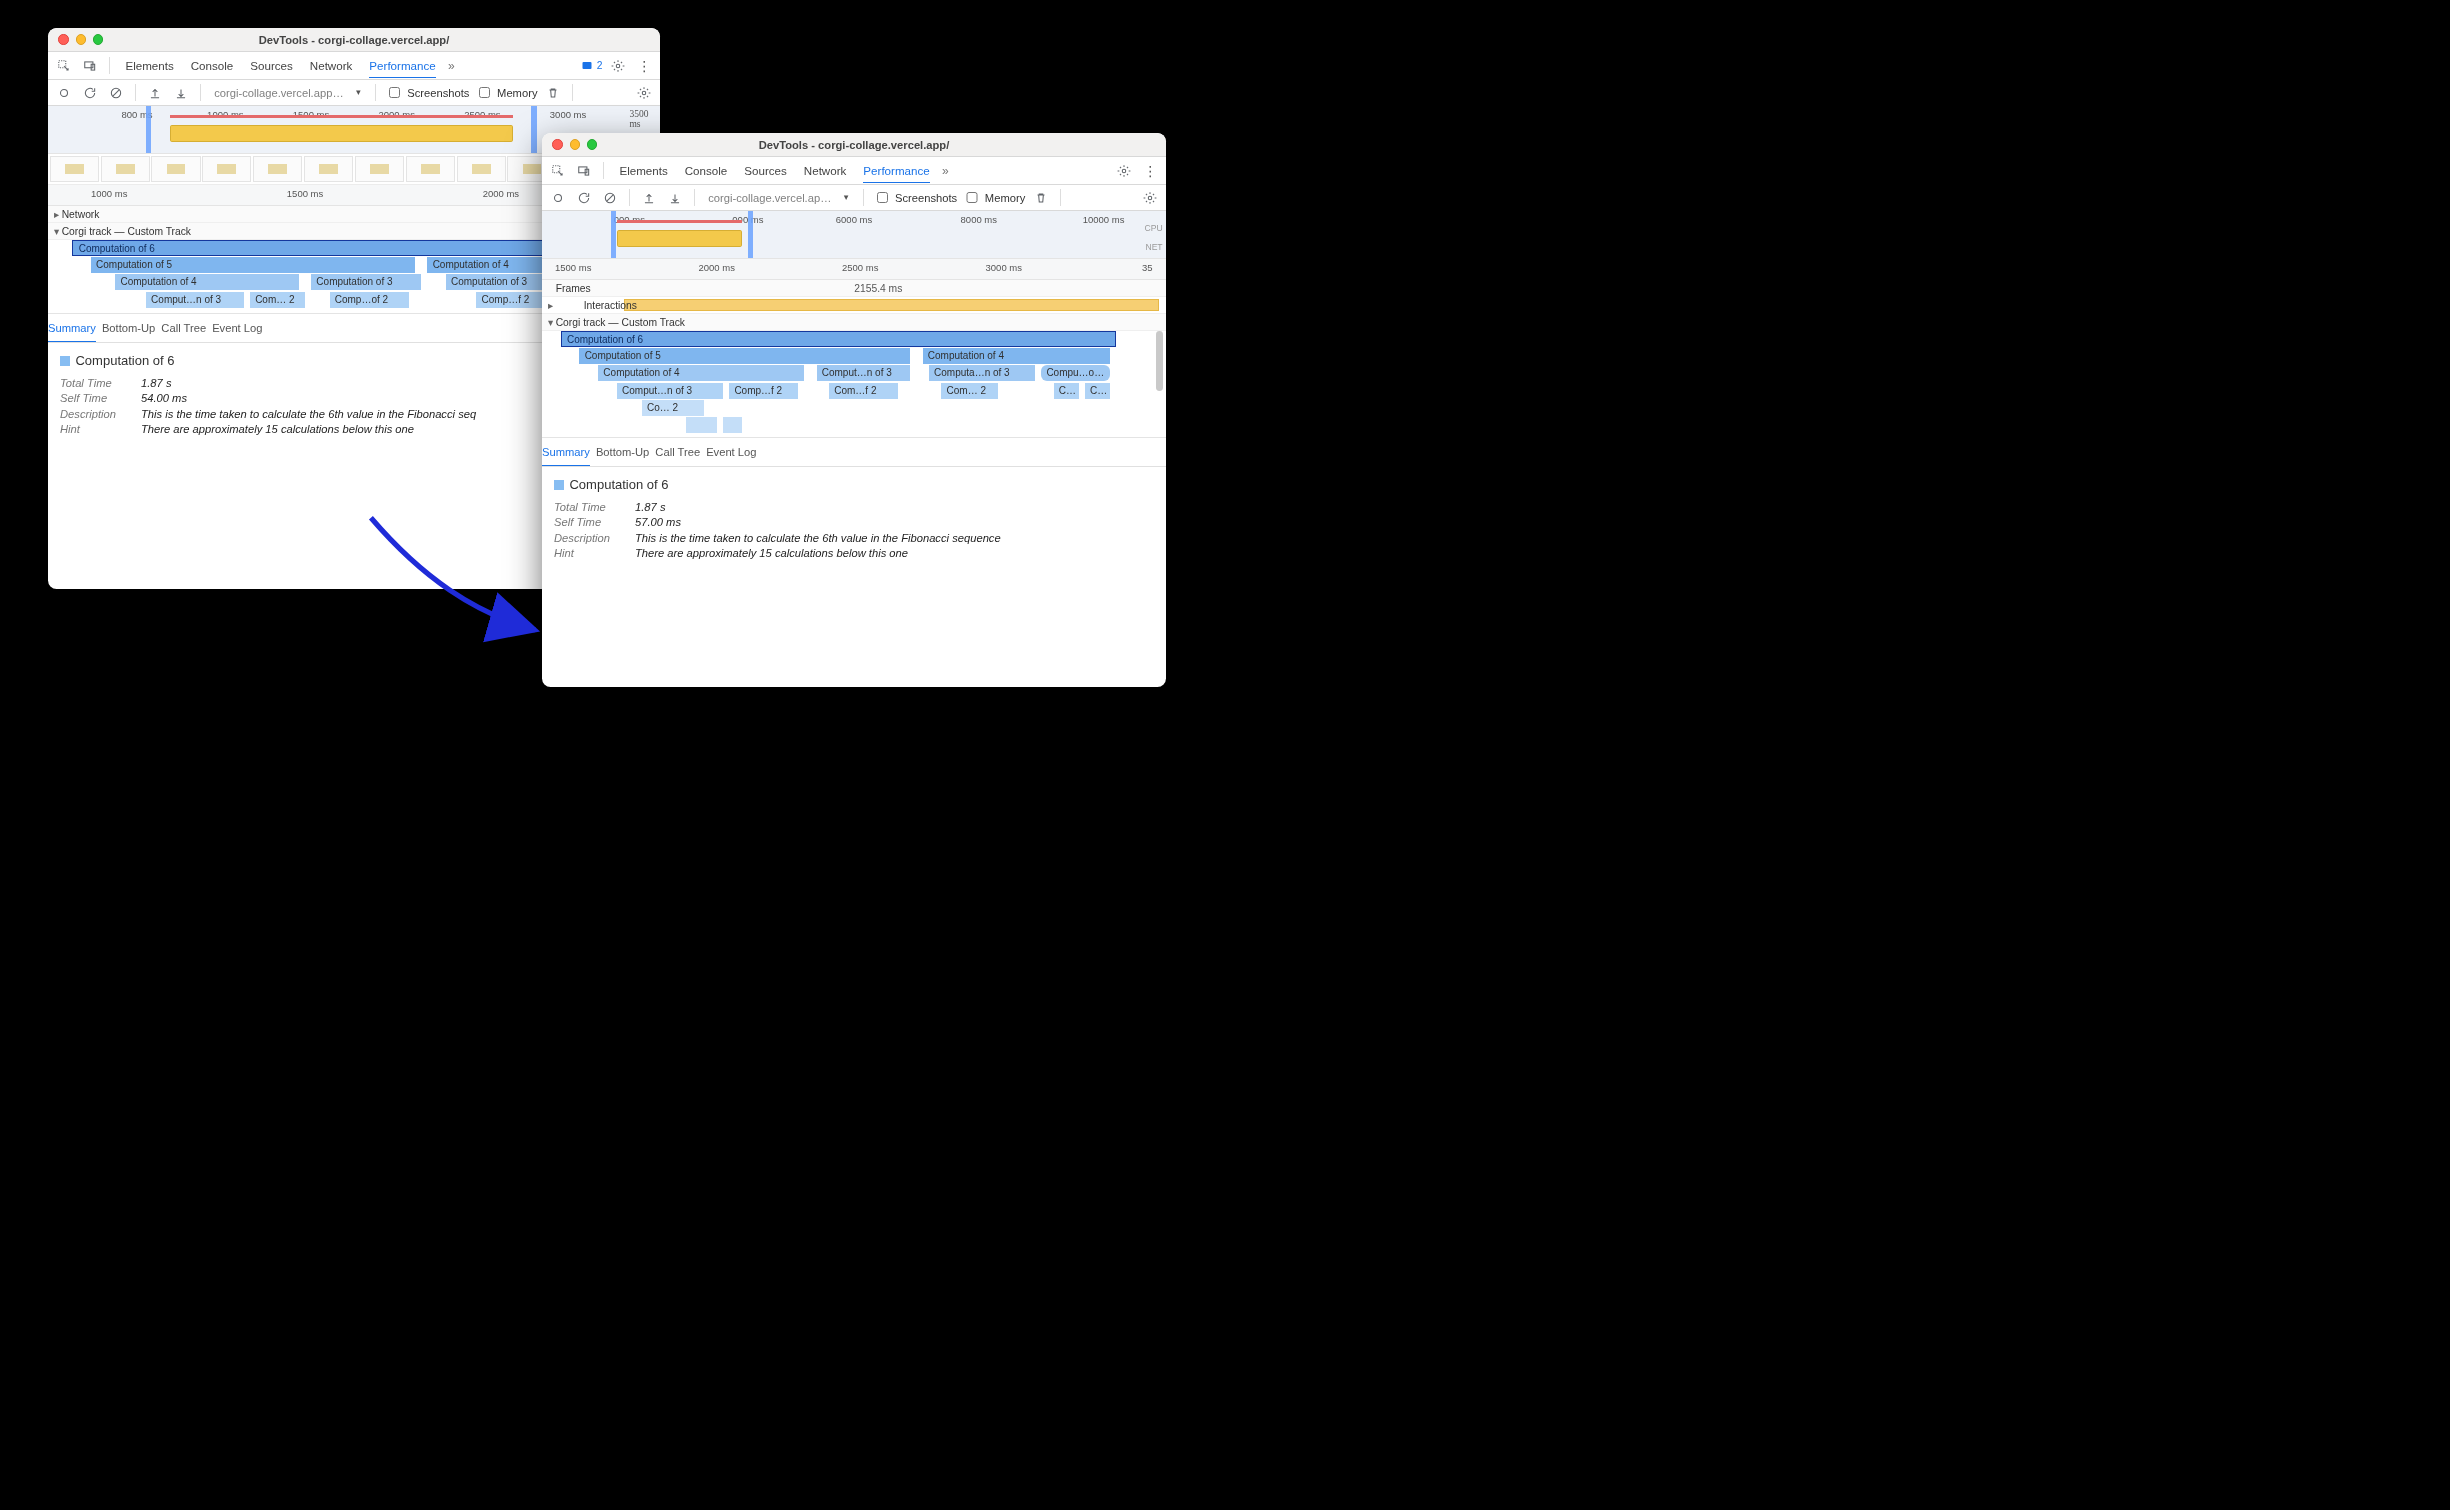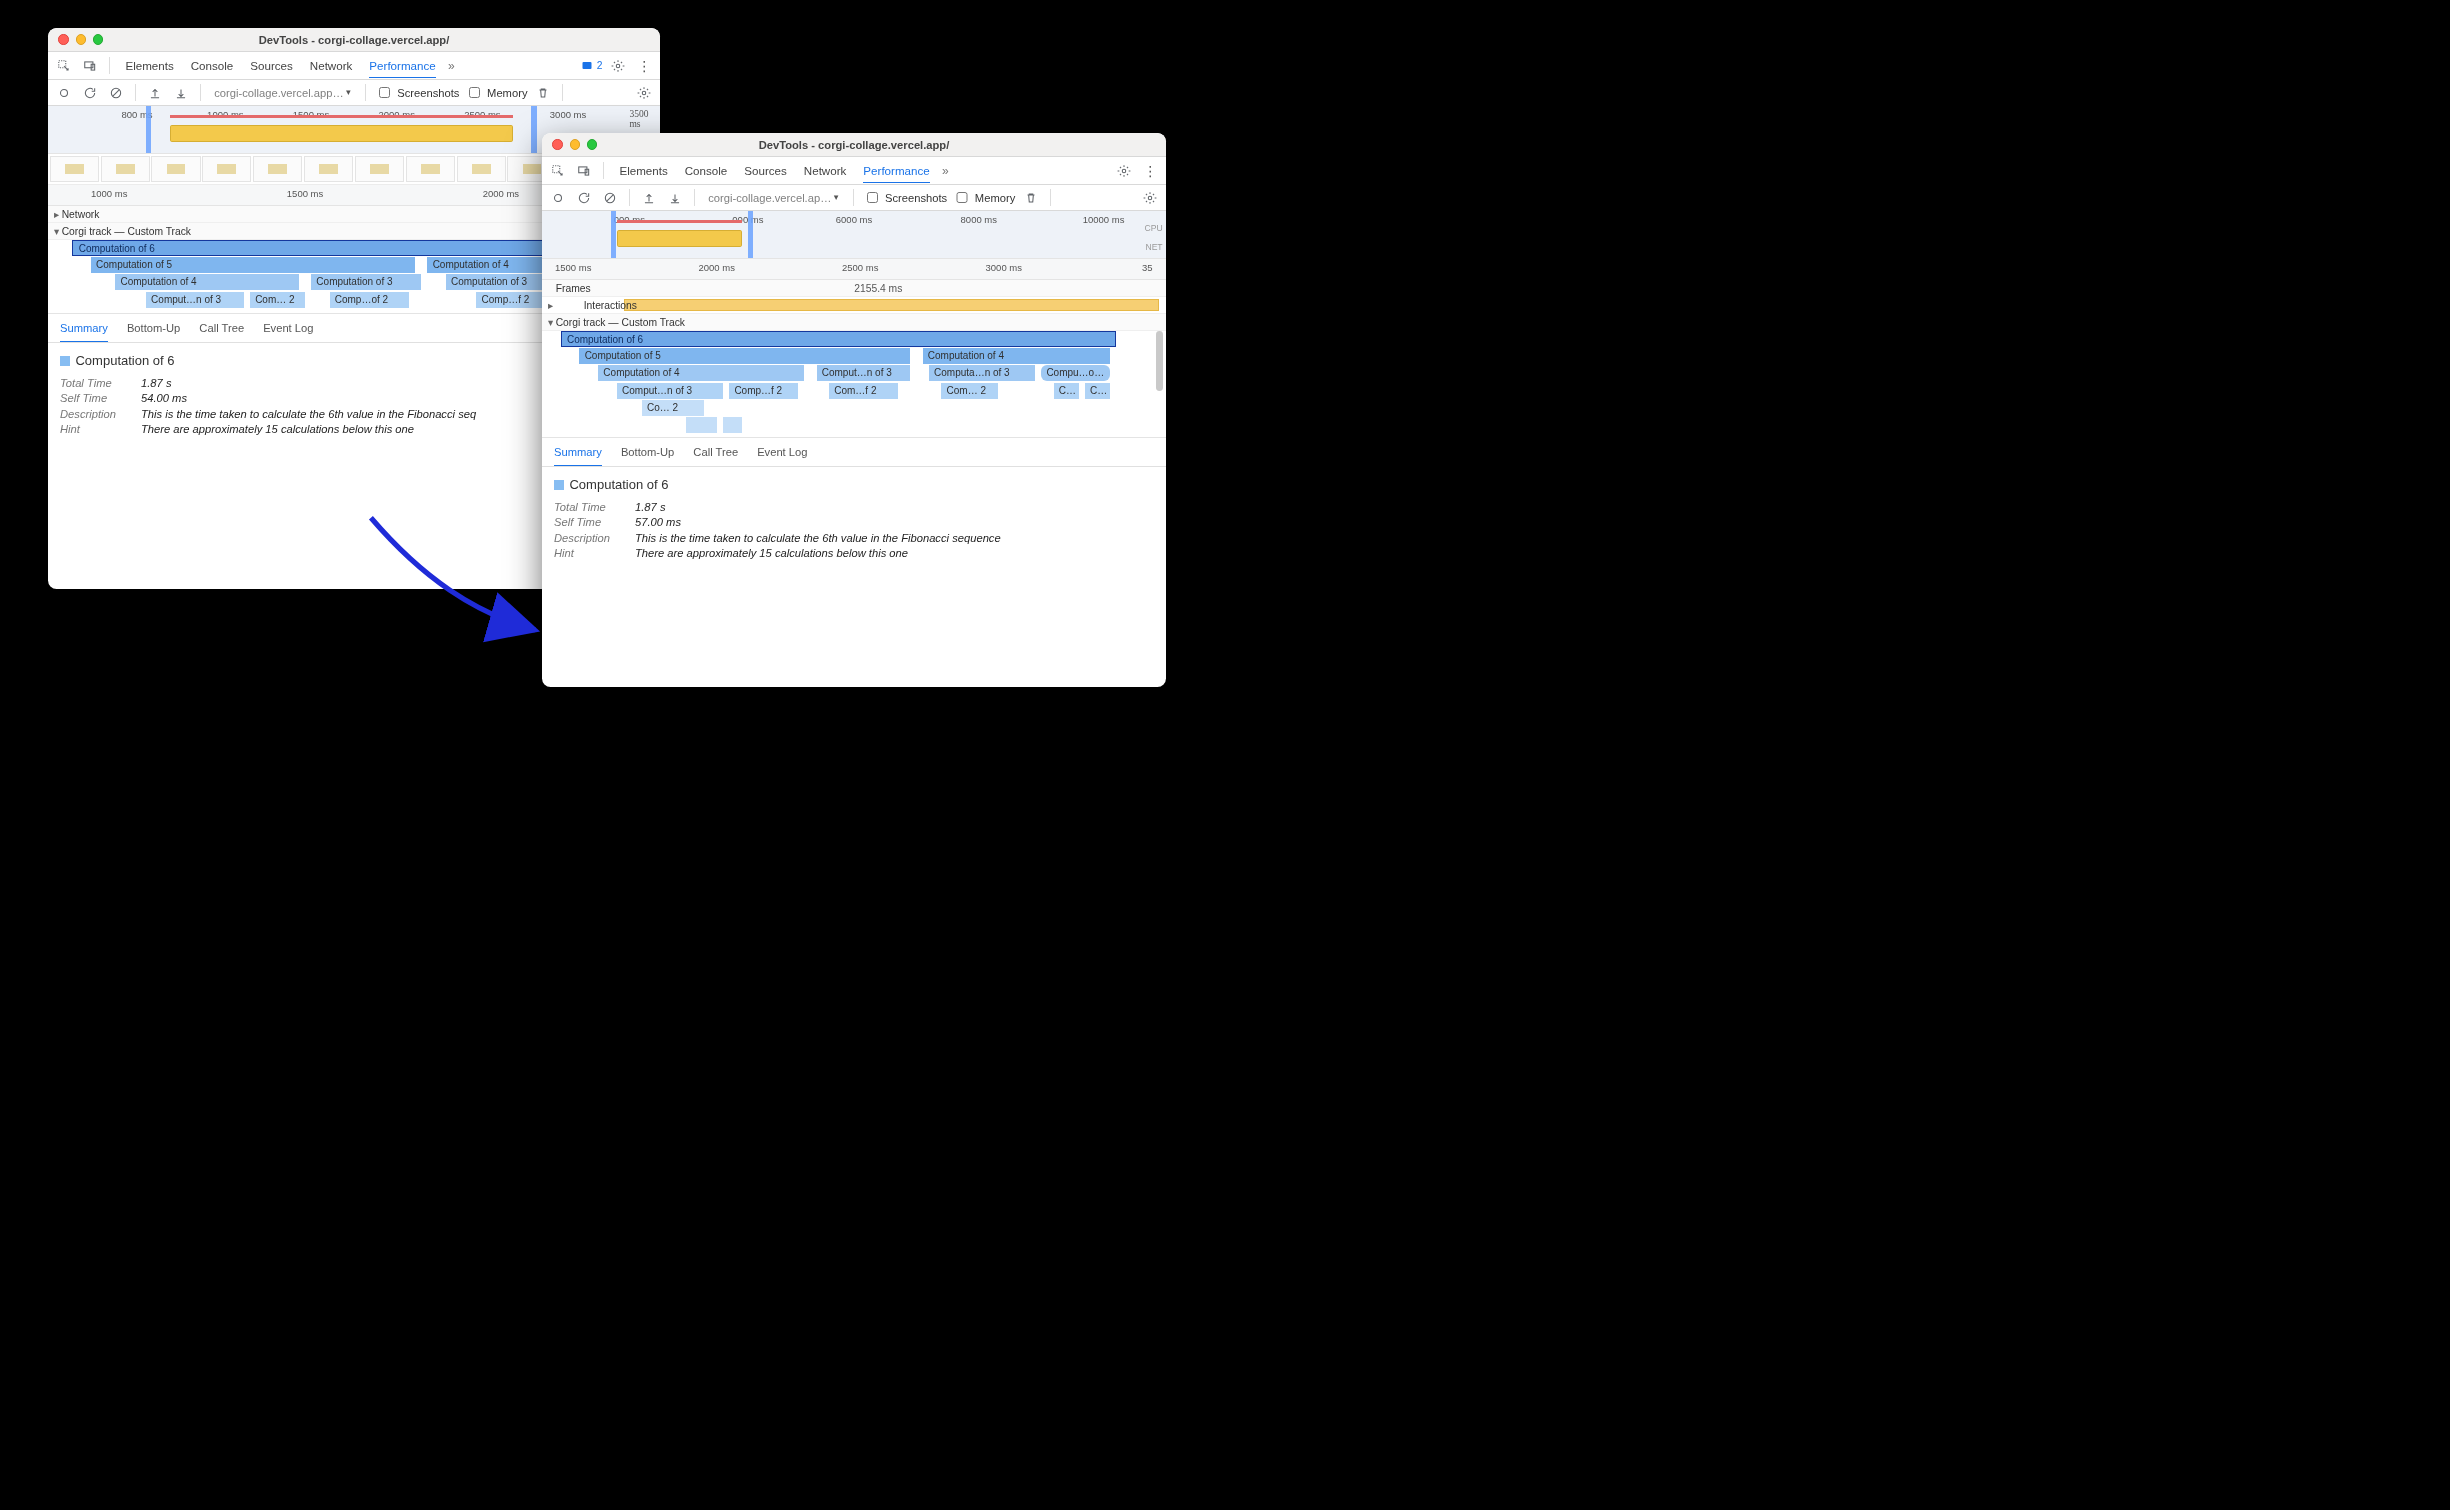--- a/index.html
+++ b/index.html
@@ -23,21 +23,21 @@
   .iconbtn svg { width:14px; height:14px; stroke:currentColor; fill:none; stroke-width:1.8; }
   .tabs { display:flex; gap:17px; padding-left:7px; }
   .tab, .subtab, .flame { cursor:default; }
   .tab { font-size:11.6px; color:#444; padding:5.2px 0; }
   .tab.active { color:#1a73e8; border-bottom:1.7px solid #1a73e8; }
   .rightcluster { margin-left:auto; display:flex; align-items:center; gap:5.2px; }
   .chip { display:flex; align-items:center; gap:3.4px; color:#1a73e8; font-size:10.3px; }
 
   
   .toolbar { height:26px; border-bottom:0.9px solid #d9d9d9; display:flex; align-items:center; padding:0 5.2px; gap:5.2px; }
-  .dd { display:flex; align-items:center; gap:1px; color:#808080; font-size:11.2px; border:0.9px solid transparent; border-radius:2.6px; padding:1.7px 3.4px; }
+  .dd { display:flex; align-items:center; gap:11px; color:#808080; font-size:11.2px; border:0.9px solid transparent; border-radius:2.6px; padding:1.7px 3.4px; }
   .dd .tri { font-size:7.8px; color:#555; }
   label.ck { display:flex; align-items:center; gap:4.3px; font-size:11.2px; color:#333; }
   input[type=checkbox]{ width:11.2px; height:11.2px; }
 
   
   .ruler { height:21px; background:#f6f7f8; border-bottom:0.9px solid #e4e4e4; position:relative; font-size:9.5px; color:#555; }
   .ruler .tick { position:absolute; top:3.4px; transform:translateX(-50%); }
   .minimap { height:40px; background:#eef2f8; border-bottom:0.9px solid #e4e4e4; position:relative; }
   .mm-task { position:absolute; top:12px; height:12px; background:#f3c94b; border:0.9px solid #d6ae33; border-radius:1.7px; }
   .mm-red  { position:absolute; top:8.6px; height:3.4px; background:#e46a6a; }
@@ -58,21 +58,21 @@
   .flame-area { position:relative; background:#fff; border-bottom:0.9px solid #e4e4e4; }
   .flame { position:absolute; height:15.5px; font-size:10px; color:#303030; padding:1.7px 5.2px; overflow:hidden; white-space:nowrap; text-overflow:ellipsis; border-radius:0; }
   .fl-sel    { background:#6fa8e8; border:1.7px solid #14379d; color:#0f2a5a; }
   .fl-mid    { background:#7fb6ef; }
   .fl-light  { background:#9ec8f3; }
   .fl-light2 { background:#afd3f6; }
   .fl-pale   { background:#c4def8; }
   .interactions-bar { position:absolute; left:0; right:7px; height:12px; top:1.7px; background:#f6cf73; border:0.9px solid #e6b846; }
 
   
-  .subtabs { height:29px; border-bottom:0.9px solid #e0e0e0; display:flex; align-items:center; gap:19px; padding-left:12px; }
+  .subtabs { height:29px; border-bottom:0.9px solid #e0e0e0; display:flex; align-items:center; gap:6px; }
   .subtab { font-size:11.2px; color:#555; padding:7px 0; }
   .subtab.active { color:#1a73e8; border-bottom:1.7px solid #1a73e8; }
 
   
   .summary { padding:10.3px 12px; font-size:11.2px; color:#333; }
   .summary h3 { margin:0 0 8.6px 0; font-size:13px; font-weight:500; display:flex; align-items:center; gap:5.2px; }
   .sw { width:10.3px; height:10.3px; background:#87bdf2; display:inline-block; }
   .kv { display:flex; gap:12px; margin:3.4px 0;font-style:italic; }
   .kv .k { color:#777; min-width:69px; }
   .kv .v { color:#222; }

